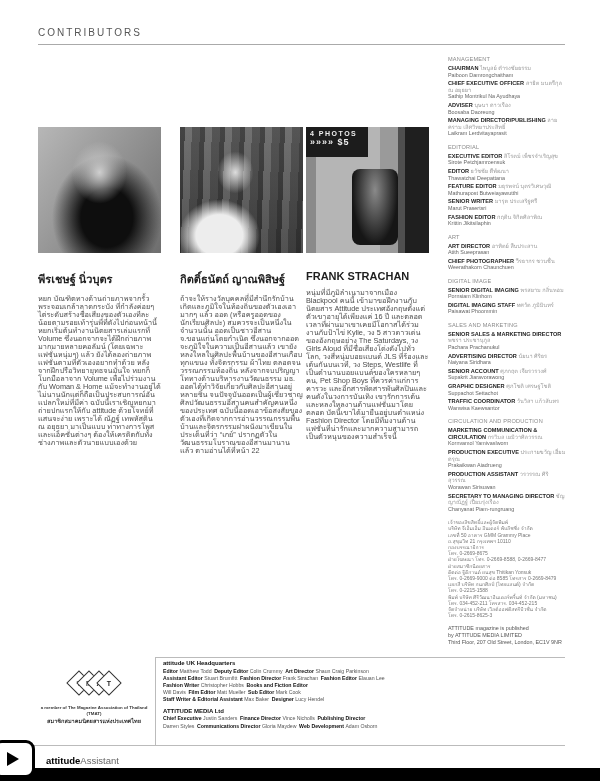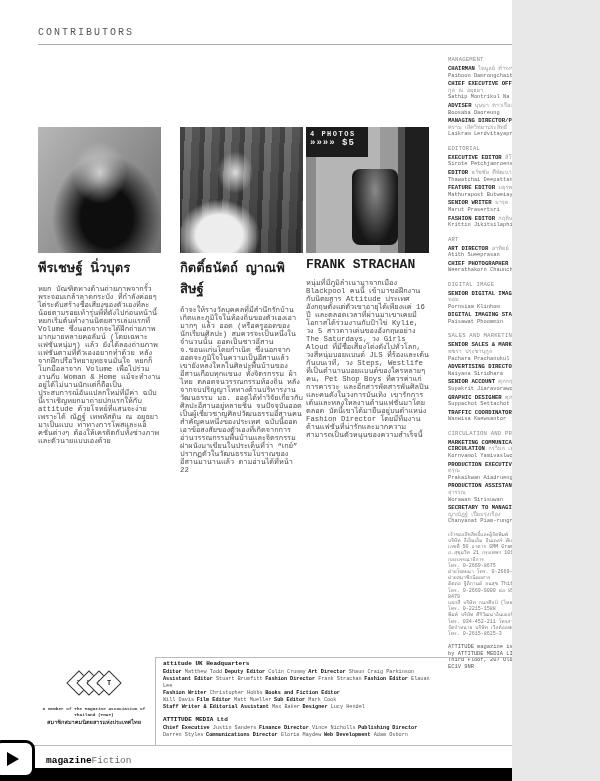--- a/index.html
+++ b/index.html
@@ -1,17 +1,17 @@
 <!DOCTYPE html>
 <html lang="th"><head>
 <meta charset="utf-8">
 <style>
   html,body{margin:0;padding:0;background:#e8e8e8;}
-  .page{position:relative;width:512px;height:781px;background:#fff;overflow:hidden;
-        font-family:Liberation Mono, monospace;-webkit-text-size-adjust:none;}
+  .page{position:relative;width:600px;height:781px;background:#fff;overflow:hidden;
+        font-family:Liberation Sans, sans-serif;-webkit-text-size-adjust:none;}
   .header{position:absolute;left:38px;top:27px;font-size:10px;letter-spacing:2px;color:#555;}
   .header-rule{position:absolute;left:38px;top:44px;width:527px;height:1px;background:#aaa;}
 
   .col{position:absolute;top:127px;width:123px;}
   .col1{left:38px}.col2{left:180px}.col3{left:306px}
   .photo{width:123px;height:126px;position:relative;overflow:hidden;background:#888;}
   .photo1{background:
      radial-gradient(ellipse 40px 46px at 50% 36%, #cfcfcf, rgba(207,207,207,0) 68%),
      radial-gradient(ellipse 74px 84px at 56% 72%, #0e0e0e 35%, rgba(14,14,14,0) 74%),
      linear-gradient(125deg,#b7b7b7,#6e6e6e);}
@@ -20,21 +20,21 @@
      radial-gradient(ellipse 52px 46px at 32% 86%, #ededed 45%, rgba(237,237,237,0) 78%),
      repeating-linear-gradient(92deg, rgba(30,30,30,.5) 0 5px, rgba(130,130,130,.3) 5px 12px, rgba(60,60,60,.45) 12px 20px),
      linear-gradient(#6a6a6a,#3c3c3c);}
   .photo3{background:linear-gradient(90deg,#8a8a8a 0 10px,#b5b5b5 10px 60%,#9a9a9a 60% 75%,#4f4f4f 75%);}
   .p3-sign{position:absolute;left:0;top:0;width:62px;height:30px;background:#1c1c1c;color:#eee;padding:3px 4px;box-sizing:border-box;}
   .p3-sign .l1{display:block;font-size:7px;font-weight:bold;letter-spacing:1.5px;}
   .p3-sign .l2{display:block;font-size:9px;font-weight:bold;letter-spacing:1px;}
   .p3-booth{position:absolute;right:0;top:0;width:24px;height:126px;background:#1f1f1f;}
   .p3-figure{position:absolute;left:46px;top:42px;width:46px;height:76px;border-radius:8px;
      background:radial-gradient(ellipse at 50% 28%, #8a8a8a, #161616 70%);}
-  .cname{margin-top:4px;font-size:13px;font-weight:bold;color:#1e1e1e;}
+  .cname{margin-top:17px;font-size:11px;font-weight:bold;color:#1e1e1e;}
   .bio{margin-top:7px;font-size:7.3px;line-height:8px;color:#4a4a4a;overflow-wrap:break-word;}
 
   .masthead{position:absolute;left:448px;top:56px;width:118px;}
   .mast-section{margin-bottom:7px;}
   .mast-title{font-size:5.6px;color:#8a8a8a;margin-bottom:3px;letter-spacing:.2px;}
   .mast-entry{margin-bottom:2.2px;font-size:5.6px;line-height:6.6px;}
   .m-role{font-weight:bold;color:#1f1f1f;}
   .m-thai{color:#9a9a9a;}
   .m-eng{color:#666;font-size:5.4px;line-height:6.4px;}
   .mast-contact{margin-top:1px;margin-bottom:7px;}
@@ -192,17 +192,17 @@
     <div id="media-lines">
         <div class="fl-line"><span class="fl-role">Chief Executive </span><span class="fl-name">Justin Sanders </span><span class="fl-role">Finance Director </span><span class="fl-name">Vince Nicholls </span><span class="fl-role">Publishing Director </span></div>
         <div class="fl-line"><span class="fl-name">Darren Styles </span><span class="fl-role">Communications Director </span><span class="fl-name">Gloria Maydew </span><span class="fl-role">Web Development </span><span class="fl-name">Adam Osborn </span></div>
       </div>
   </div>
 
   <div class="corner-logo">
     <span class="tri"></span>
   </div>
   <div class="brand">
-    <span class="brand-bold">magazine</span><span class="brand-light">Fiction</span>
+    <span class="brand-bold">attitude</span><span class="brand-light">Assistant</span>
   </div>
   <div class="blackbar"></div>
 
 </div>
 
 </body></html>

